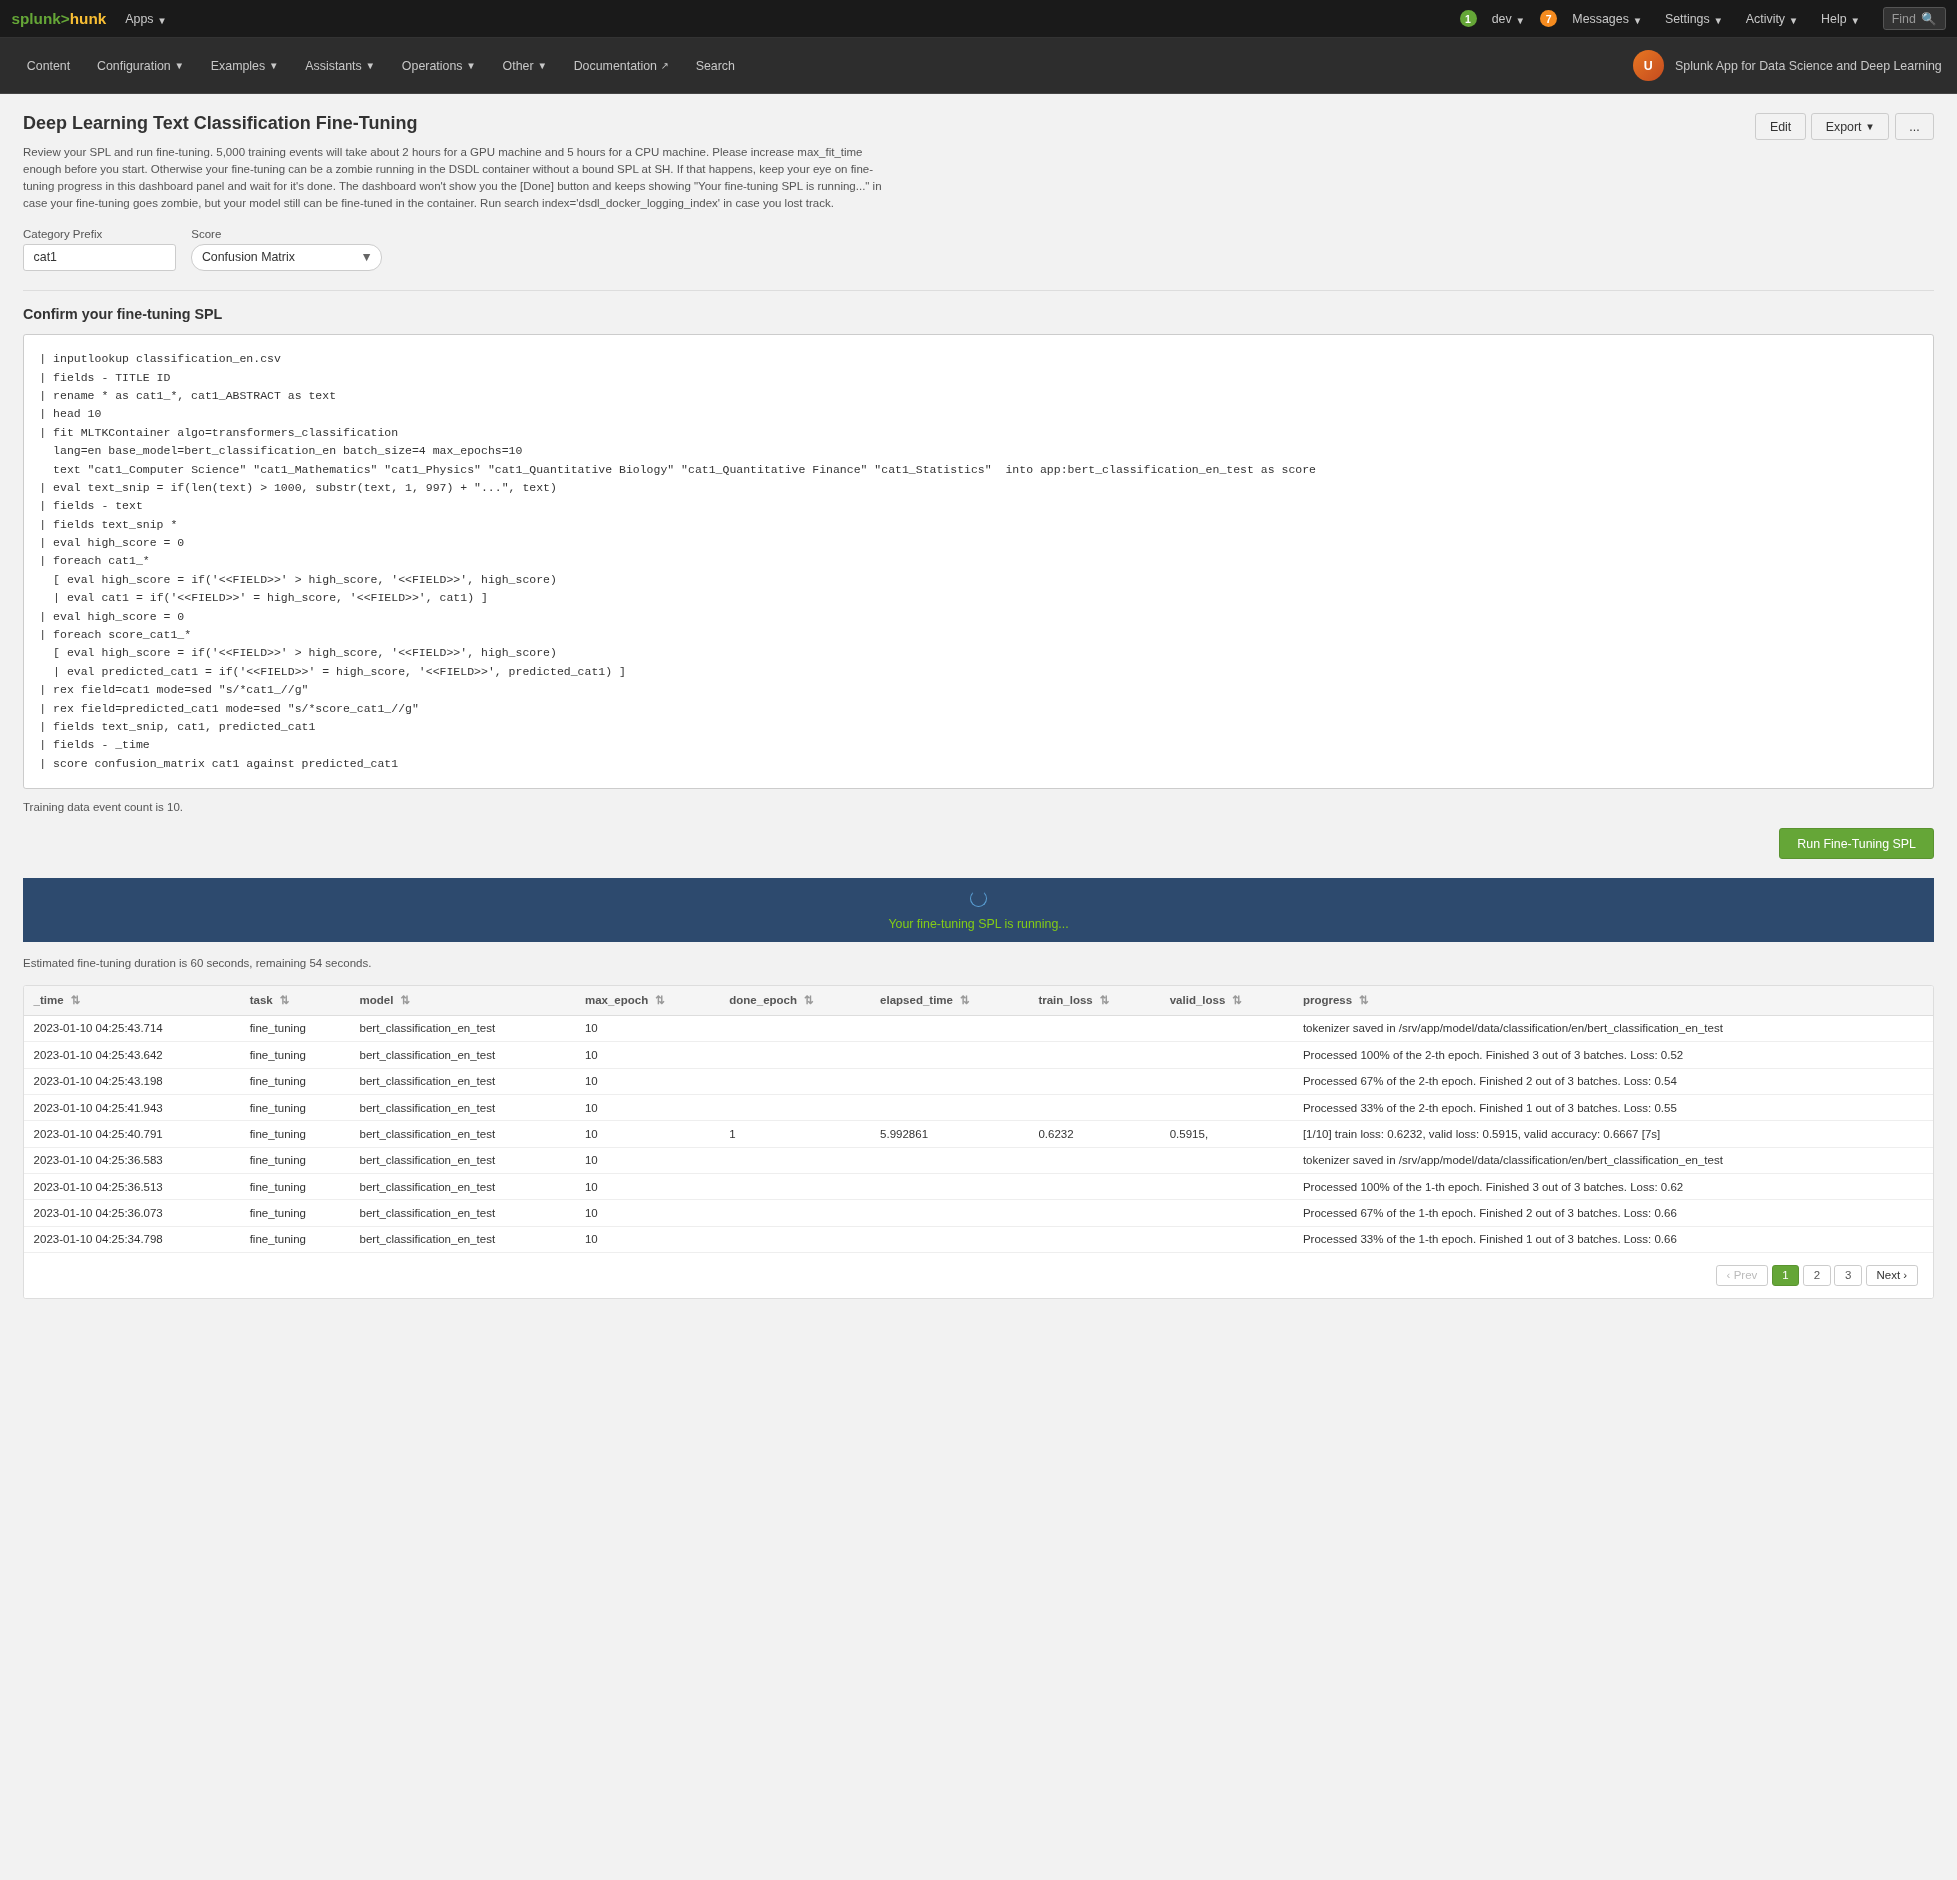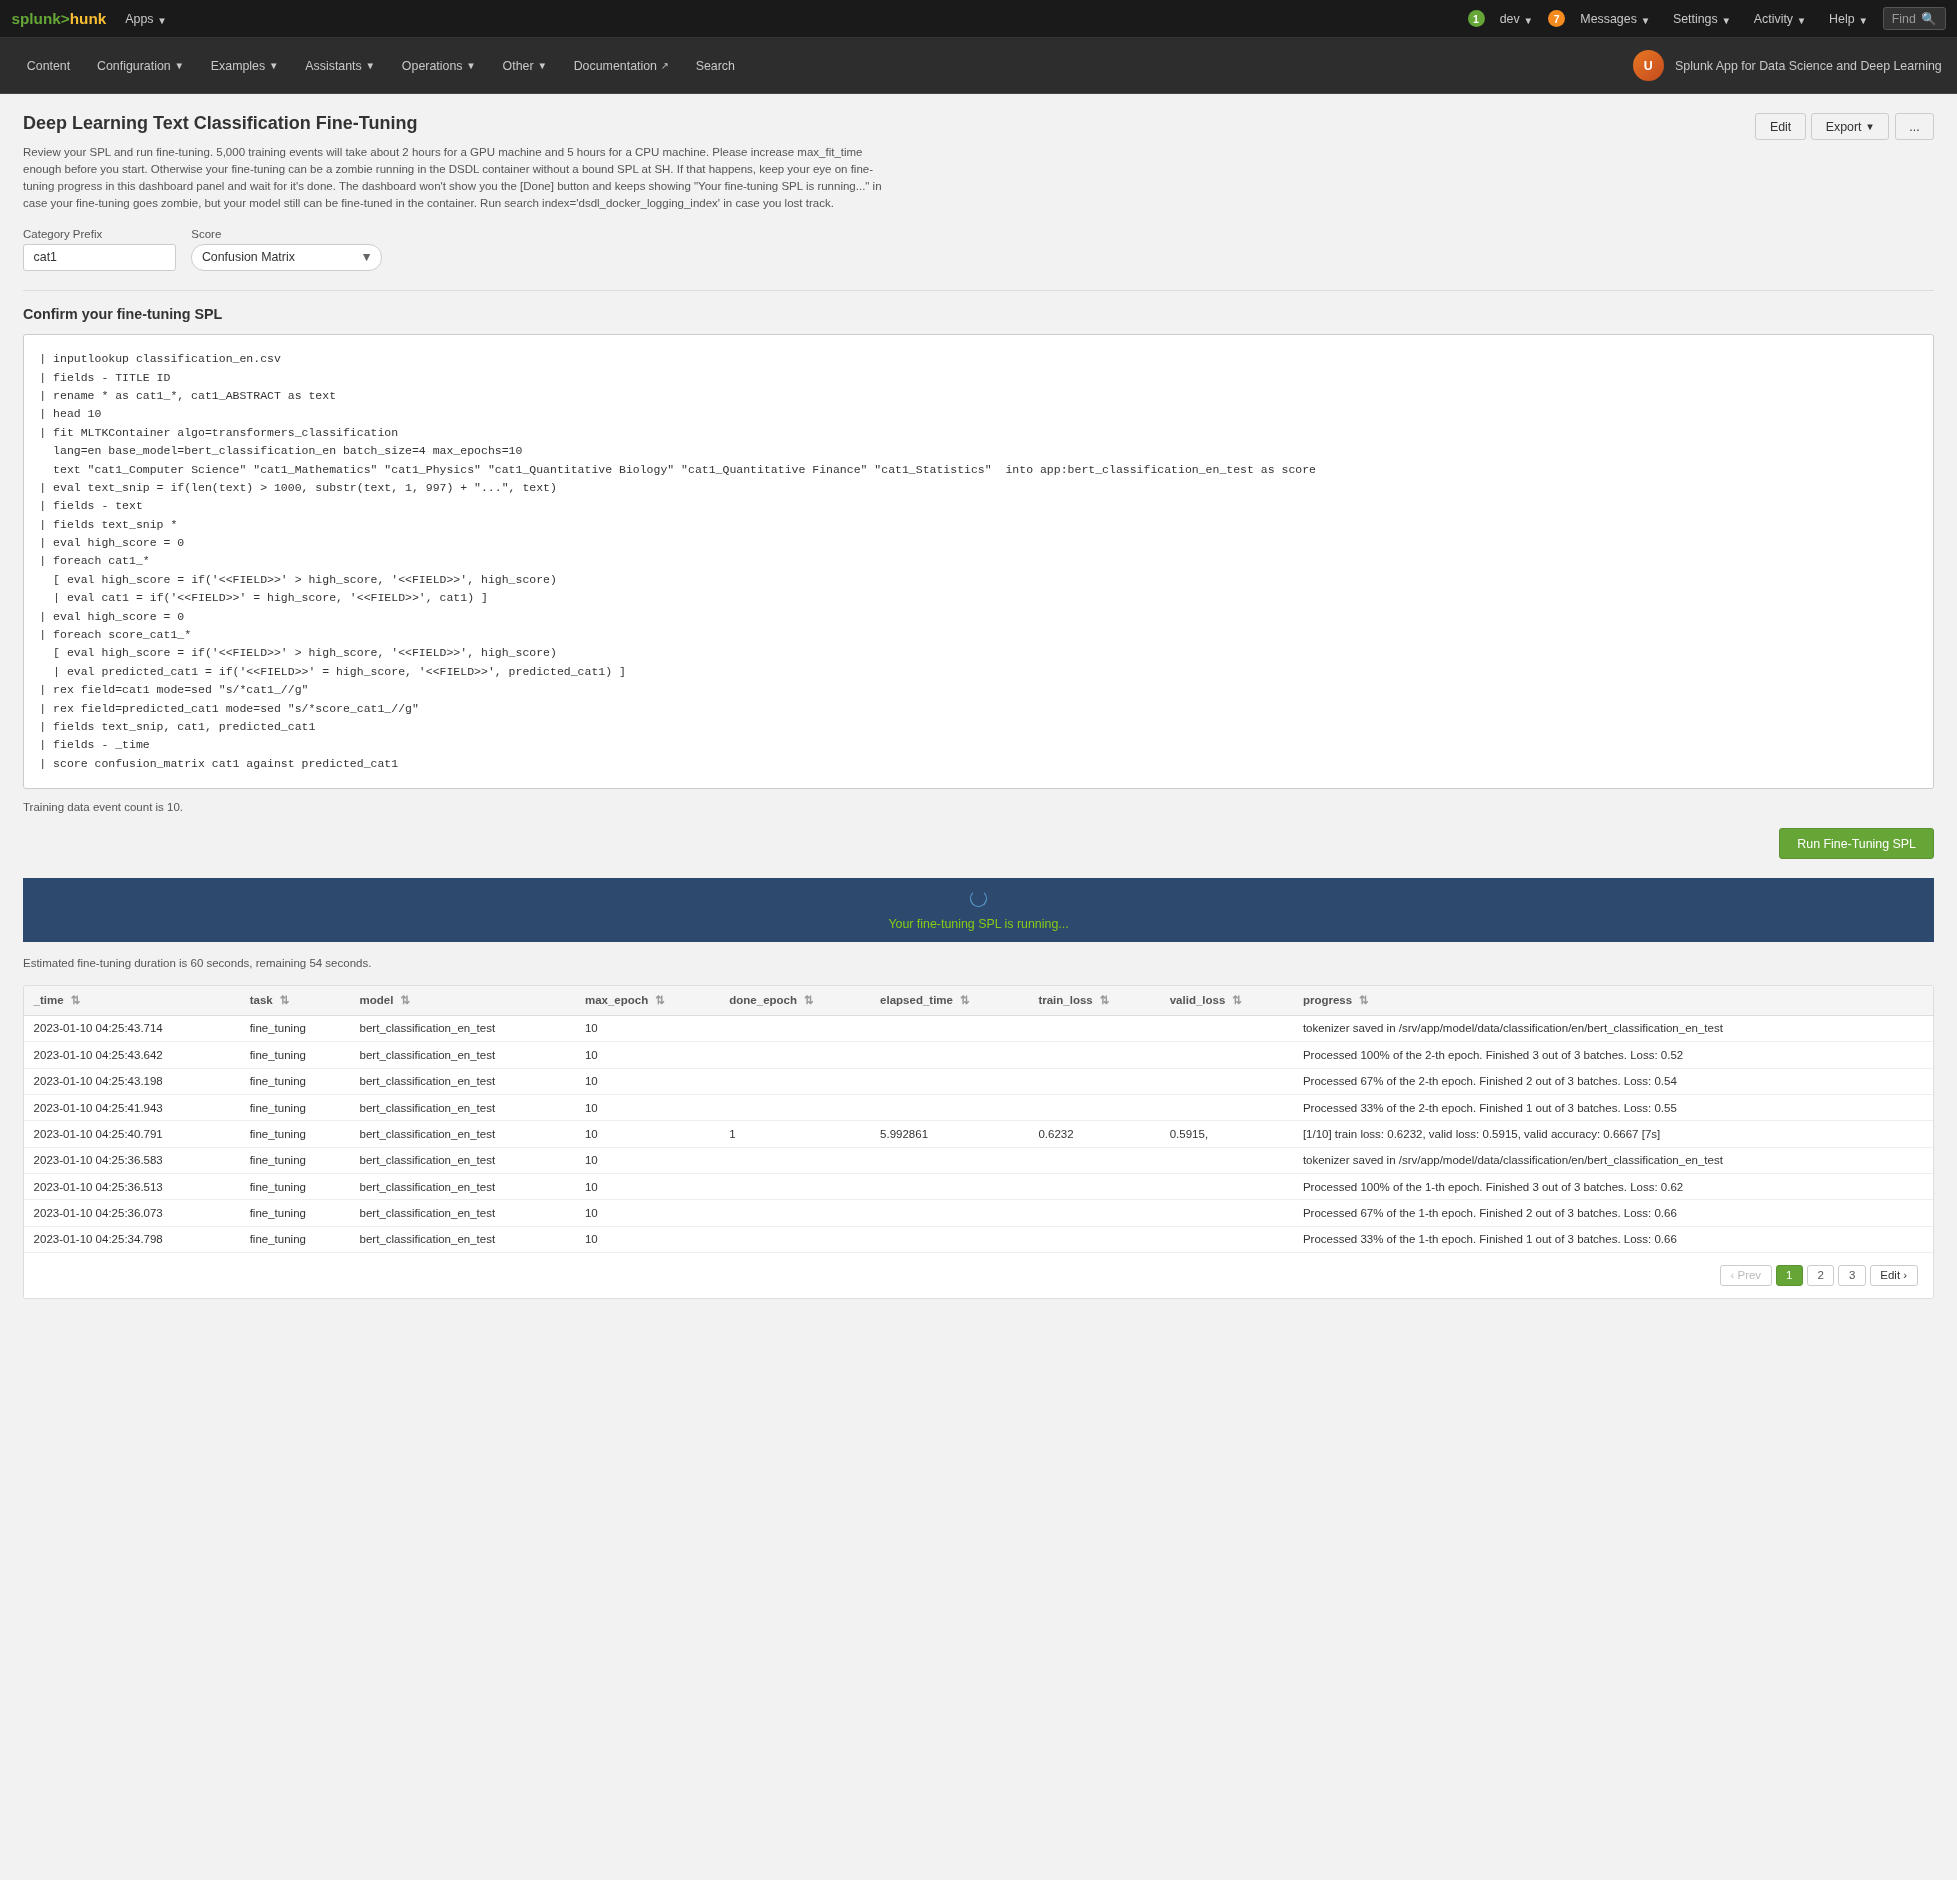--- a/index.html
+++ b/index.html
@@ -59,20 +59,21 @@
     .nav-badge.orange { background: #f58b1f; }
     .find-box {
       display: flex;
       align-items: center;
       background: #333;
       border: 1px solid #555;
       border-radius: 2.9px;
       padding: 2.9px 7.6px;
       gap: 5.7px;
       color: #999;
+      margin-left: 8px;
     }
 
     
     .sec-nav {
       background: #2d2d2d;
       border-bottom: 1px solid #444;
       display: flex;
       align-items: center;
       height: 56px;
       padding: 0 15.3px;
@@ -612,18 +613,18 @@
             <td>Processed 33% of the 1-th epoch. Finished 1 out of 3 batches. Loss: 0.66</td>
           </tr>
         </tbody>
     </table>
 
     <div class="pagination">
       <button class="page-btn disabled">‹ Prev</button>
       <button class="page-btn active">1</button>
       <button class="page-btn">2</button>
       <button class="page-btn">3</button>
-      <button class="page-btn next-btn">Edit ›</button>
+      <button class="page-btn next-btn">Next ›</button>
     </div>
   </div>
 
 </div>
 
 
 </body></html>

